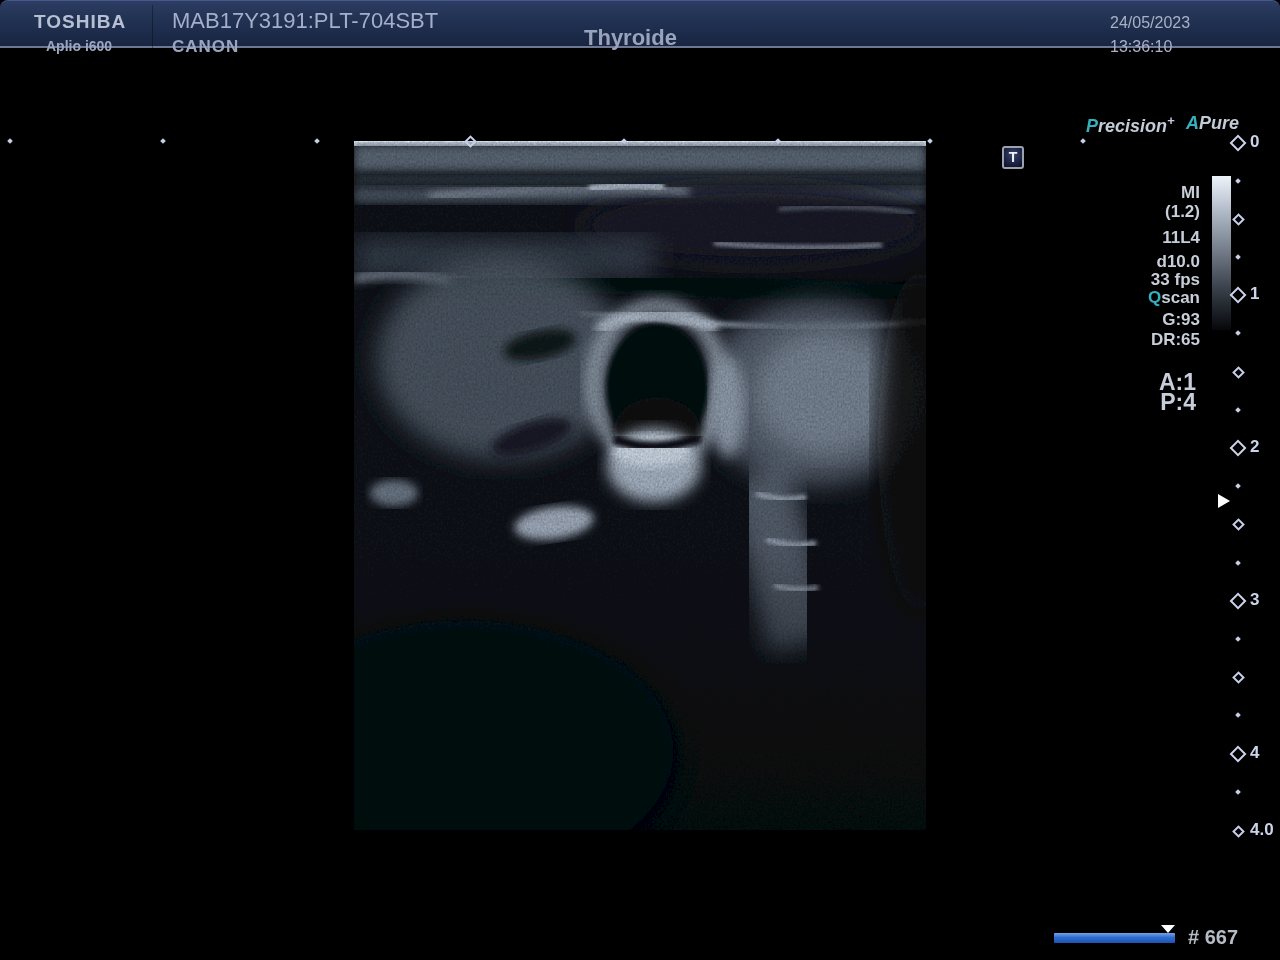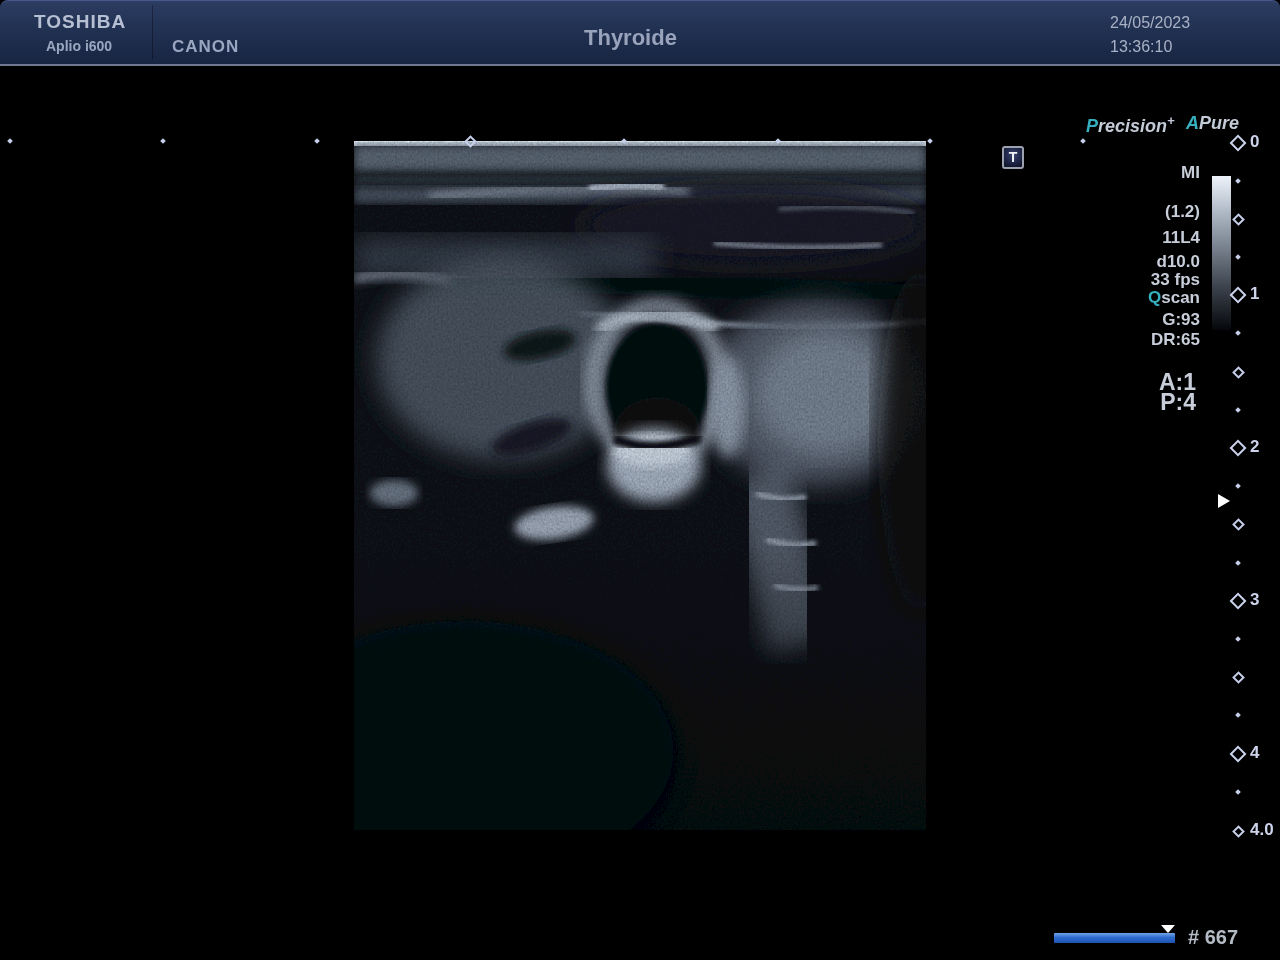--- a/index.html
+++ b/index.html
@@ -1,20 +1,20 @@
 <!DOCTYPE html>
 <html><head>
 <meta charset="utf-8">
 <style>
   html,body{margin:0;padding:0;background:#000;}
   #page{position:relative;width:1280px;height:960px;background:#000;overflow:hidden;
         font-family:"Liberation Sans","DejaVu Sans",sans-serif;}
 
   
-  #header{position:absolute;left:0;top:0;width:1280px;height:66px;
+  #header{position:absolute;left:0;top:0;width:1280px;height:48px;
     background:linear-gradient(180deg,#2d3d63 0%,#223253 40%,#182542 100%);
     border-top:1px solid #46588c;border-bottom:2px solid #6f7890;
     border-radius:8px 8px 0 0;box-sizing:border-box;padding-left:16px;}
   .brand{position:absolute;left:34px;top:10px;font-size:19px;font-weight:bold;
     letter-spacing:1px;color:#b7c0d3;}
   .brand-model{position:absolute;left:46px;top:37px;font-size:14px;font-weight:bold;color:#9ba6c0;}
   .hdr-div{position:absolute;left:152px;top:4px;height:54px;width:1px;background:rgba(0,0,0,0.35);}
   .probe-id{position:absolute;left:172px;top:7px;font-size:22px;font-weight:normal;color:#a5afc9;}
   .manufacturer{position:absolute;left:172px;top:36px;font-size:17px;font-weight:bold;
     letter-spacing:1px;color:#9aa5bf;}
@@ -61,20 +61,21 @@
 </style>
 </head>
 <body>
 
 <div id="page">
 
   <div id="header">
     <div class="brand">TOSHIBA</div>
     <div class="brand-model">Aplio i600</div>
     <div class="hdr-div"></div>
+    <div class="probe-id">MAB17Y3191:PLT-704SBT</div>
     <div class="manufacturer">CANON</div>
     <div class="preset">Thyroide</div>
     <div class="datetime">
       <div>24/05/2023</div>
       <div>13:36:10</div>
     </div>
   </div>
 
   <div id="us-image">
     <svg width="572" height="689" viewBox="0 0 572 689" preserveAspectRatio="none">
@@ -150,21 +151,21 @@
         <ellipse cx="110" cy="610" rx="210" ry="130" fill="#04070b" filter="url(#b12)" opacity="0.85"></ellipse>
       </g>
     </svg>
   </div>
 
   <div class="t-button">T</div>
 
   <div class="mode-label" id="precision"><span class="accent">P</span><span>recision</span><span class="sup">+</span></div>
   <div class="mode-label" id="apure"><span class="accent">A</span><span>Pure</span></div>
 
-  <div class="param" style="top:163px;text-align:center;">MI</div>
+  <div class="param" style="top:183px;text-align:center;">MI</div>
   <div class="param" style="top:202px;">(1.2)</div>
   <div class="param" style="top:228px;">11L4</div>
   <div class="param" style="top:252px;">d10.0</div>
   <div class="param" style="top:270px;">33 fps</div>
   <div class="param" style="top:288px;"><span class="accent">Q</span><span>scan</span></div>
   <div class="param" style="top:310px;">G:93</div>
   <div class="param" style="top:330px;">DR:65</div>
   <div class="param2" style="top:369px;">A:1</div>
   <div class="param2" style="top:389px;text-align:right;">P:4</div>
 

